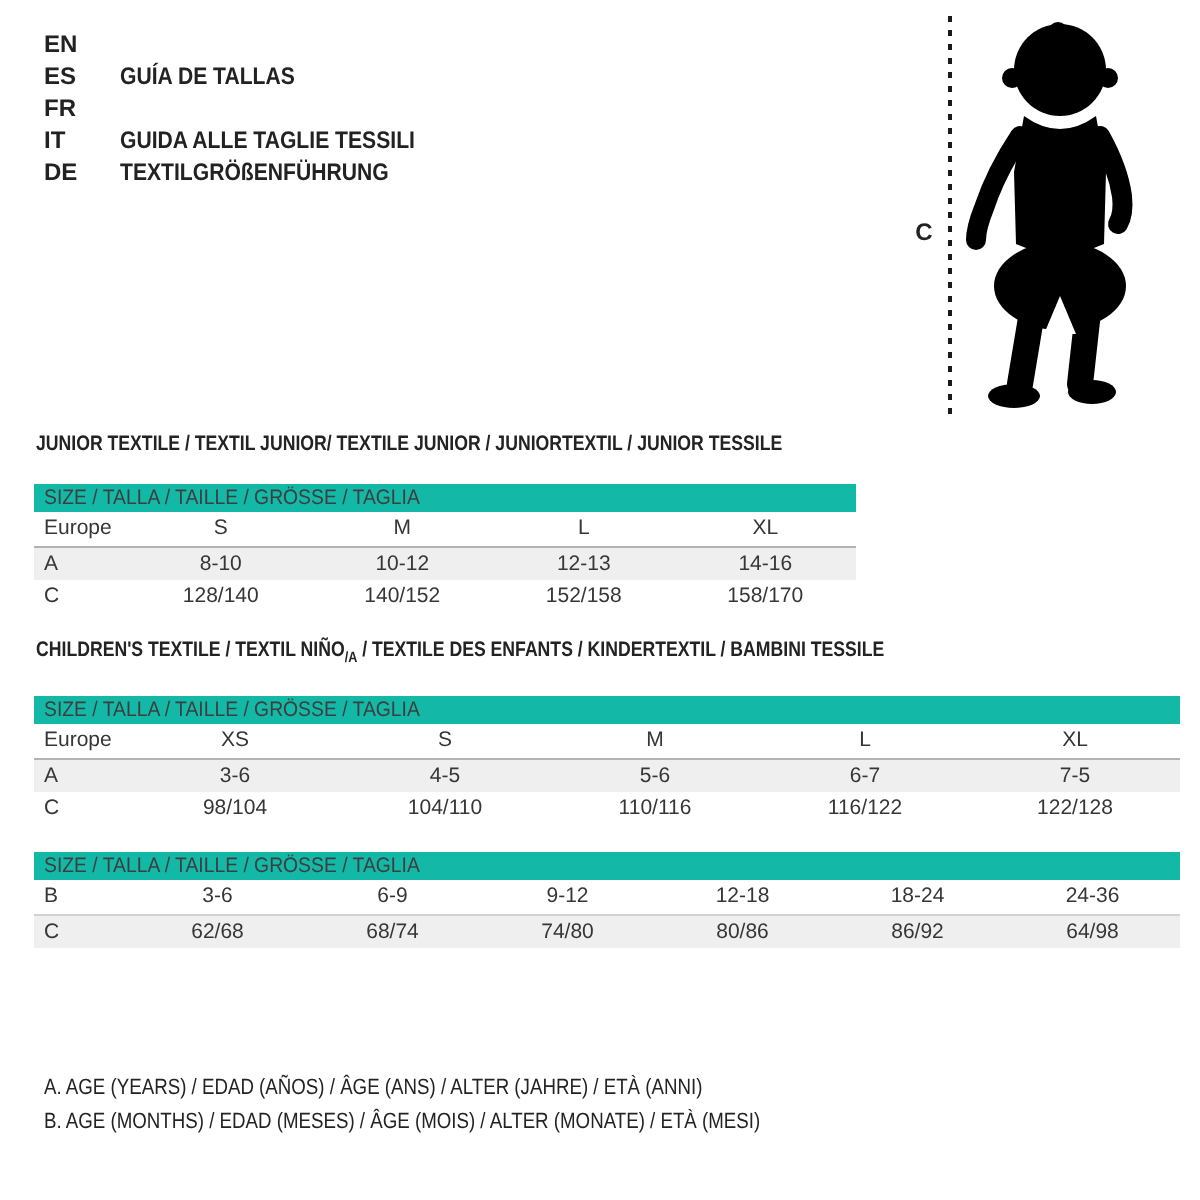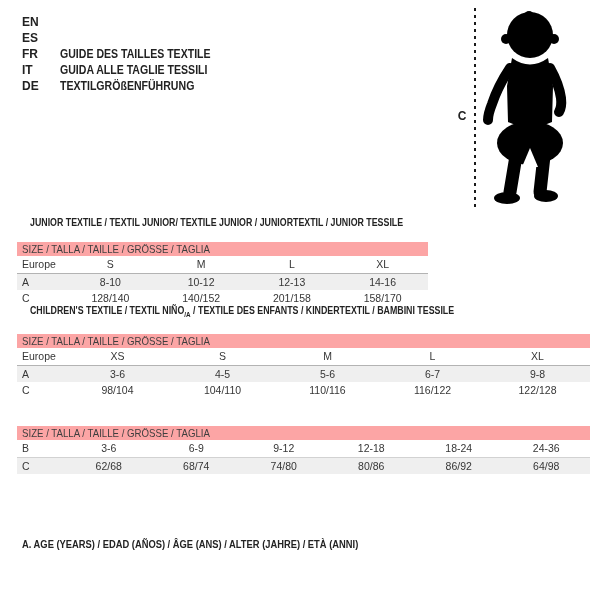--- a/index.html
+++ b/index.html
@@ -21,52 +21,52 @@
     top:8px;left:474px;width:2px;height:202px;
     background:repeating-linear-gradient(to bottom,#1a1a1a 0 3px,transparent 3px 7px);
   }
   .figure-label{top:109px;left:453px;width:18px;text-align:center;
     font-size:12px;font-weight:700;color:#222;}
   .baby{top:8px;left:482px;}
 
   
   .section{left:17px;}
   .s1{top:216px;width:411px;}
-  .s2{top:304px;width:573px;}
+  .s2{top:319px;width:573px;}
   .s3{top:426px;width:573px;}
-  .tbl-title{font-size:10.5px;font-weight:700;line-height:13px;margin:0 0 13px 13px;color:#232323;}
+  .tbl-title{font-size:10.5px;font-weight:700;line-height:13px;margin:0 0 13px 1px;color:#232323;}
   .s3 .tbl-title{margin-bottom:7px;line-height:15px;}
-  .size-bar{height:14px;background:#fca5a5;line-height:14px;font-size:10.5px;color:#3e3e3e;padding-left:5px;}
+  .size-bar{height:14px;background:#14b8a6;line-height:14px;font-size:10.5px;color:#3e3e3e;padding-left:5px;}
   .size-bar .cx{transform:scaleX(0.92);}
   .trow{display:flex;align-items:center;height:16.5px;font-size:10.5px;color:#363636;}
   .trow .rlabel{flex:0 0 43px;padding-left:5px;text-align:left;}
   .trow .cell{flex:1;text-align:center;}
   .trow.hdr{border-bottom:1px solid #b3b3b3;}
   .trow.sep{border-bottom:1px solid #d2d2d2;}
   .trow.alt{background:#efefef;}
   sub.tiny{font-size:7.5px;}
 
   
   .footnotes{top:536px;left:22px;}
-  .footnote{font-size:11px;font-weight:700;line-height:16.5px;color:#232323;}
+  .footnote{font-size:11px;font-weight:400;line-height:16.5px;color:#232323;}
   .footnote .cx{transform:scaleX(0.85);}
 </style>
 </head>
 <body>
 
 <div class="abs lang-list">
   <div class="lang-row">
     <span class="lang-code">EN</span>
   </div>
   <div class="lang-row">
     <span class="lang-code">ES</span>
+    <span class="lang-label"><span class="cx">GUÍA DE TALLAS</span></span>
   </div>
   <div class="lang-row">
     <span class="lang-code">FR</span>
-    <span class="lang-label"><span class="cx">GUIDE DES TAILLES TEXTILE</span></span>
   </div>
   <div class="lang-row">
     <span class="lang-code">IT</span>
     <span class="lang-label"><span class="cx">GUIDA ALLE TAGLIE TESSILI</span></span>
   </div>
   <div class="lang-row">
     <span class="lang-code">DE</span>
     <span class="lang-label"><span class="cx">TEXTILGRÖßENFÜHRUNG</span></span>
   </div>
 </div>
@@ -109,21 +109,21 @@
     <span class="rlabel">A</span>
     <span class="cell">8-10</span>
     <span class="cell">10-12</span>
     <span class="cell">12-13</span>
     <span class="cell">14-16</span>
   </div>
   <div class="trow">
     <span class="rlabel">C</span>
     <span class="cell">128/140</span>
     <span class="cell">140/152</span>
-    <span class="cell">201/158</span>
+    <span class="cell">152/158</span>
     <span class="cell">158/170</span>
   </div>
 </div>
 
 <div class="abs section s2">
   <div class="tbl-title"><span class="cx"><span>CHILDREN'S TEXTILE / TEXTIL NIÑO</span><sub class="tiny">/A</sub><span> / TEXTILE DES ENFANTS / KINDERTEXTIL / BAMBINI TESSILE</span></span></div>
   <div class="size-bar"><span class="cx">SIZE / TALLA / TAILLE / GRÖSSE / TAGLIA</span></div>
   <div class="trow hdr">
     <span class="rlabel">Europe</span>
     <span class="cell">XS</span>
@@ -131,21 +131,21 @@
     <span class="cell">M</span>
     <span class="cell">L</span>
     <span class="cell">XL</span>
   </div>
   <div class="trow alt">
     <span class="rlabel">A</span>
     <span class="cell">3-6</span>
     <span class="cell">4-5</span>
     <span class="cell">5-6</span>
     <span class="cell">6-7</span>
-    <span class="cell">9-8</span>
+    <span class="cell">7-5</span>
   </div>
   <div class="trow">
     <span class="rlabel">C</span>
     <span class="cell">98/104</span>
     <span class="cell">104/110</span>
     <span class="cell">110/116</span>
     <span class="cell">116/122</span>
     <span class="cell">122/128</span>
   </div>
 </div>
@@ -167,13 +167,14 @@
     <span class="cell">68/74</span>
     <span class="cell">74/80</span>
     <span class="cell">80/86</span>
     <span class="cell">86/92</span>
     <span class="cell">64/98</span>
   </div>
 </div>
 
 <div class="abs footnotes">
   <div class="footnote"><span class="cx">A. AGE (YEARS) / EDAD (AÑOS) / ÂGE (ANS) / ALTER (JAHRE) / ETÀ (ANNI)</span></div>
+  <div class="footnote"><span class="cx">B. AGE (MONTHS) / EDAD (MESES) / ÂGE (MOIS) / ALTER (MONATE) / ETÀ (MESI)</span></div>
 </div>
 
 </body></html>

